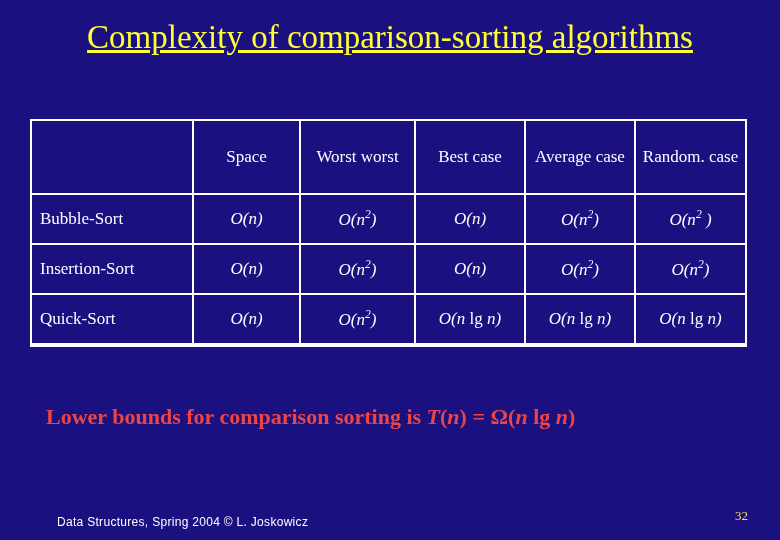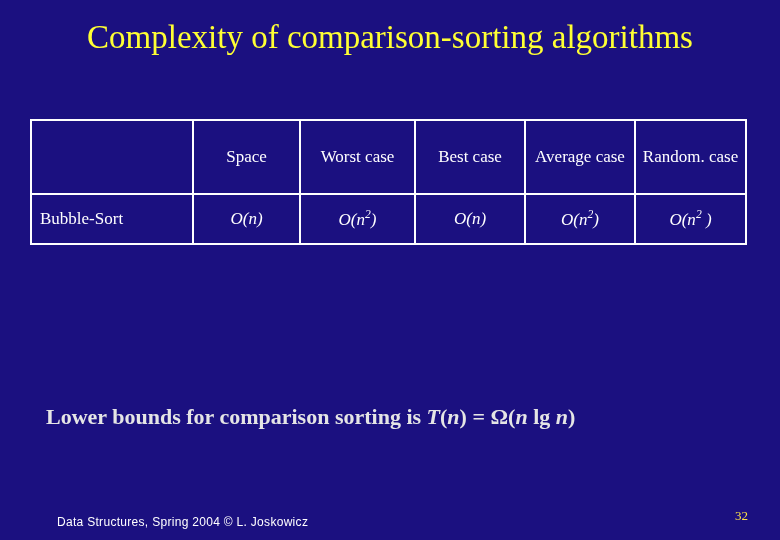--- a/index.html
+++ b/index.html
@@ -20,20 +20,21 @@
     position: absolute;
     top: 18px;
     left: 0;
     width: 780px;
     text-align: center;
     color: #ffff33;
     font-size: 33px;
     line-height: 38px;
     font-family: "Liberation Serif", "DejaVu Serif", serif;
     letter-spacing: 0px;
+    text-decoration: underline;
   }
 
   
   .table-wrap {
     position: absolute;
     left: 30px;
     top: 119px;
     width: 715px;
   }
   table.cx {
@@ -75,21 +76,21 @@
 
   .bignum { font-style: italic; }
   .bignum sup { font-size: 0.68em; vertical-align: super; font-style: italic; }
 
   
   .bounds {
     position: absolute;
     left: 46px;
     top: 403px;
     width: 700px;
-    color: #e5e5e5;
+    color: #ef4444;
     font-weight: bold;
     font-size: 22px;
     line-height: 27px;
     text-align: left;
     font-family: "Liberation Serif", "DejaVu Serif", serif;
   }
   .bounds i { font-style: italic; }
   .bounds .om { font-style: normal; }
 
   
@@ -123,37 +124,53 @@
         <col class="c1">
         <col class="c2">
         <col class="c3">
         <col class="c4">
         <col class="c5">
     </colgroup>
     <tbody>
       <tr class="hdr">
         <td></td>
         <td>Space</td>
-        <td>Worst case</td>
+        <td>Worst worst</td>
         <td>Best case</td>
         <td>Average case</td>
         <td>Random. case</td>
       </tr>
 
       <tr class="body-row">
         <td class="rowhead">Bubble-Sort</td>
         <td class="bignum">O(n)</td>
         <td class="bignum">O(n<sup>2</sup>)</td>
         <td class="bignum">O(n)</td>
         <td class="bignum">O(n<sup>2</sup>)</td>
         <td class="bignum">O(n<sup>2</sup> )</td>
       </tr>
 
+      <tr class="body-row">
+        <td class="rowhead">Insertion-Sort</td>
+        <td class="bignum">O(n)</td>
+        <td class="bignum">O(n<sup>2</sup>)</td>
+        <td class="bignum">O(n)</td>
+        <td class="bignum">O(n<sup>2</sup>)</td>
+        <td class="bignum">O(n<sup>2</sup>)</td>
+      </tr>
 
 
+      <tr class="body-row last-row">
+        <td class="rowhead">Quick-Sort</td>
+        <td class="bignum">O(n)</td>
+        <td class="bignum">O(n<sup>2</sup>)</td>
+        <td class="bignum">O(n <span style="font-style:normal">lg</span> n)</td>
+        <td class="bignum">O(n <span style="font-style:normal">lg</span> n)</td>
+        <td class="bignum">O(n <span style="font-style:normal">lg</span> n)</td>
+      </tr>
     </tbody>
   </table>
 </div>
 
 <div class="bounds">
   <div>Lower bounds for comparison sorting is <i>T</i>(<i>n</i>) = <span class="om">Ω</span>(<i>n</i> lg <i>n</i>)</div>
 </div>
 
 <div class="footer-credit">Data Structures, Spring 2004 © L. Joskowicz</div>
 

